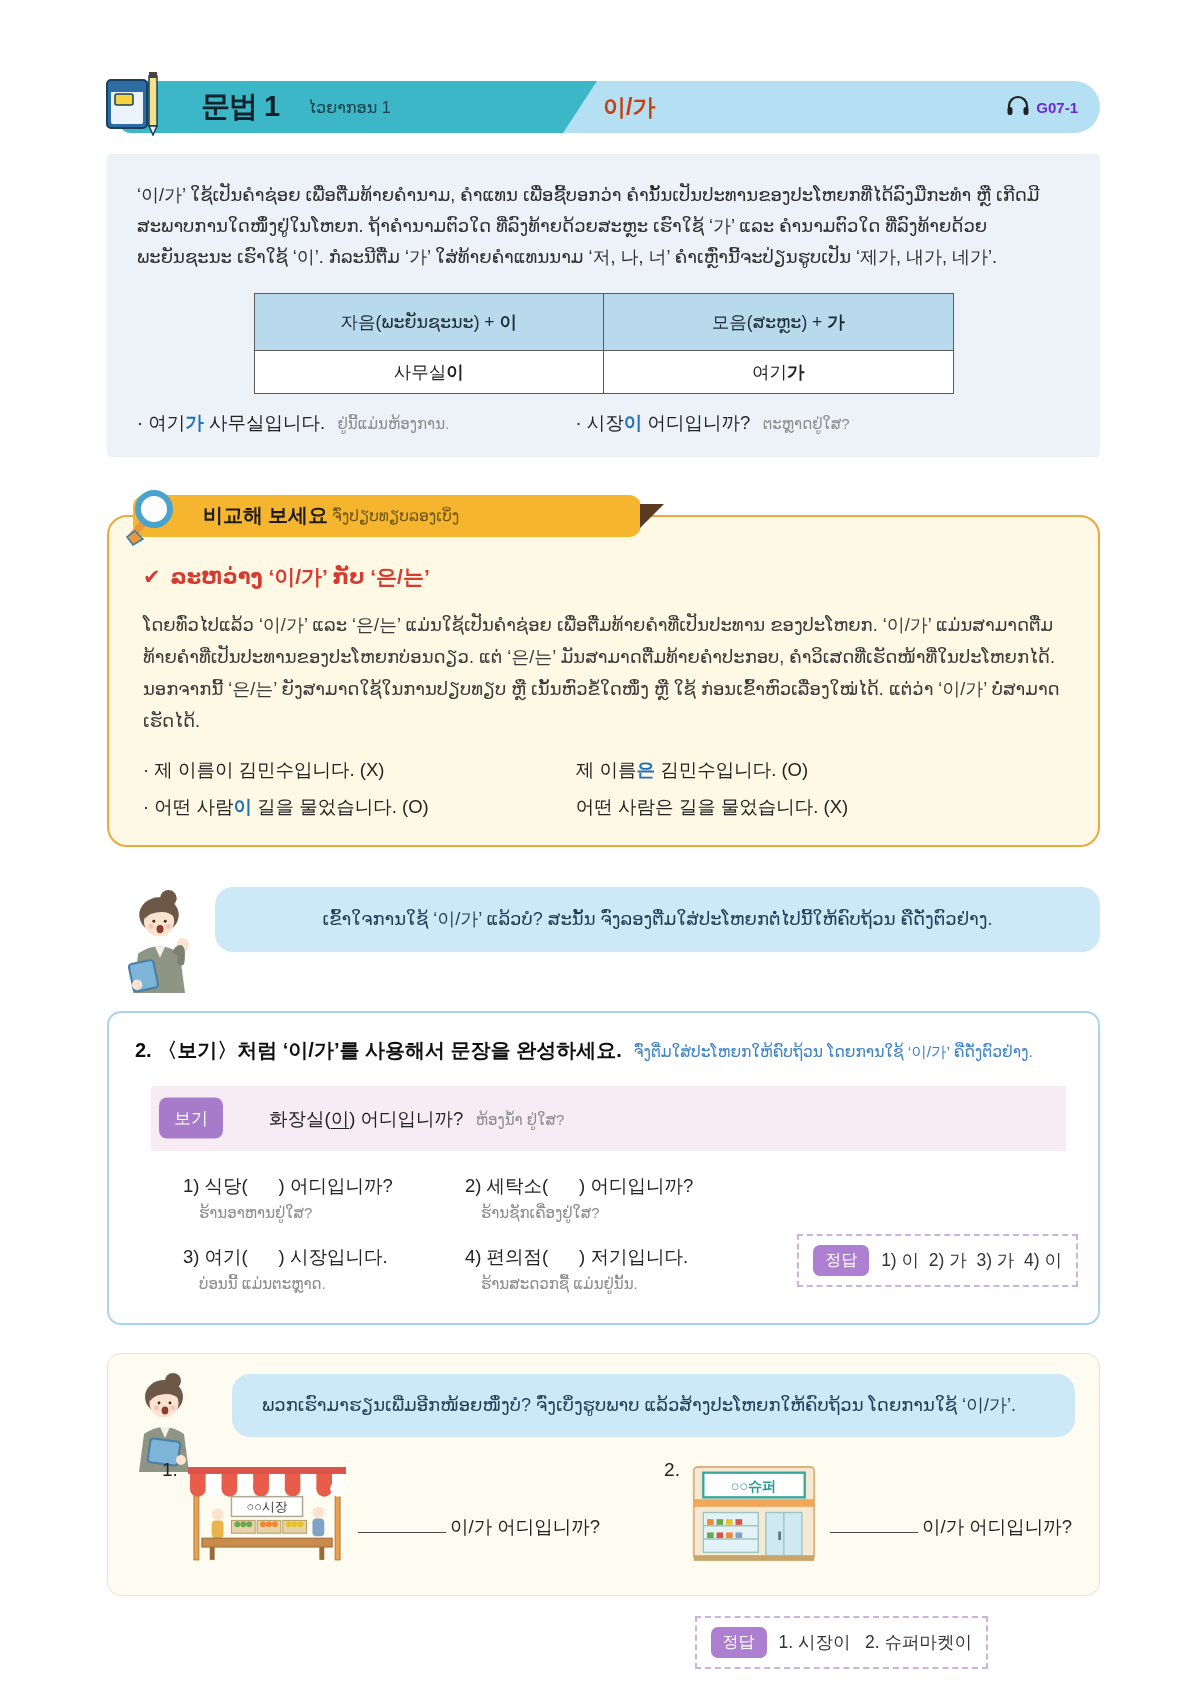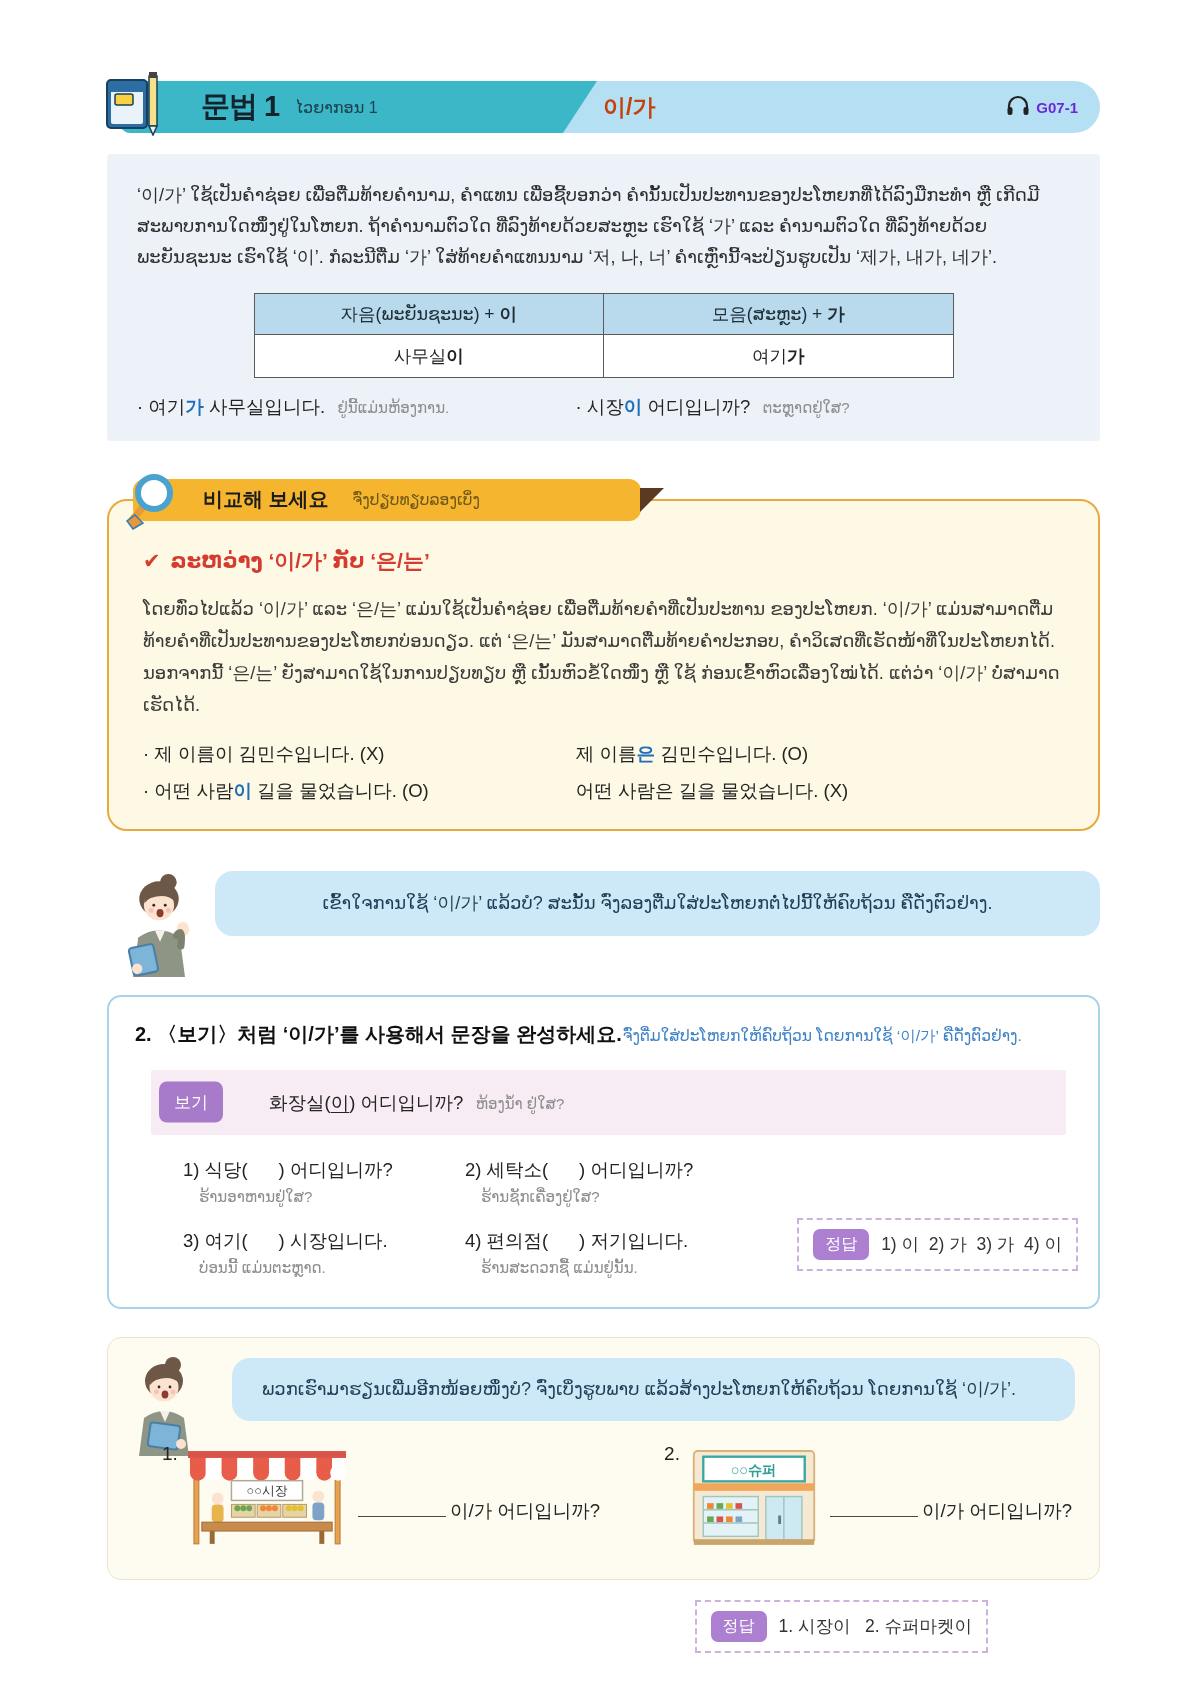--- a/index.html
+++ b/index.html
@@ -11,48 +11,48 @@
   }
   .content { position:relative; width:993px; margin-left:107px; padding-top:78px; }
 
   
   .gheader { position:relative; height:58px; }
   .gh-light { position:absolute; left:12px; right:0; top:3px; bottom:3px;
     background:#b5e0f4; border-radius:12px 26px 26px 12px; }
   .gh-teal { position:absolute; left:12px; top:3px; bottom:3px; width:478px;
     background:#3bb7c8; border-radius:12px 0 0 12px;
     clip-path:polygon(0 0,100% 0,calc(100% - 34px) 100%,0 100%);
-    display:flex; align-items:center; padding-left:82px; gap:16px; }
+    display:flex; align-items:center; padding-left:82px; gap:29px; }
   .gh-title { font-size:29px; font-weight:800; color:#13222b; letter-spacing:-1px; }
   .gh-sub { font-size:16px; color:#20414d; }
   .gh-point { position:absolute; left:496px; top:0; height:100%; display:flex; align-items:center;
     font-size:23px; font-weight:800; color:#c2410c;text-align:center; }
   .gh-audio { position:absolute; right:22px; top:0; height:100%; display:flex; align-items:center; gap:6px; }
   .gh-audio .code { font-size:15px; color:#6d28d9; font-weight:600; }
   .book-icon { position:absolute; left:-4px; top:-8px; }
 
   
   .intro-box { margin-top:18px; background:#edf2f9; border-radius:4px; padding:26px 30px 22px; }
   .intro-para { font-size:18px; line-height:1.72; color:#2e2e2e; }
   .gtable { width:700px; margin:20px auto 16px; border-collapse:collapse; }
   .gtable th, .gtable td { border:1px solid #5a5a5a; text-align:center; font-size:17.5px; }
-  .gtable th { background:#b9d9ed; font-weight:400; padding:8px 6px; color:#1d2b33; }
+  .gtable th { background:#b9d9ed; font-weight:400; padding:16px 6px; color:#1d2b33; }
   .gtable td { background:#ffffff; padding:9px 6px; }
   .bold { font-weight:800; }
   .ex-row { display:flex; margin-top:10px; }
   .ex-row .ex { flex:0 0 47%; }
   .ko { font-size:18.5px; color:#232323; white-space:pre-wrap; }
   .lo { font-size:15px; color:#8d8d8d; margin-left:8px; }
   .p-blue { color:#1f6fba; font-weight:800; }
 
   
   .compare-wrap { position:relative; margin-top:38px; }
   .cmp-tab { position:relative; z-index:2; margin-left:26px; width:508px; height:42px;
     background:#f6b52e; border-radius:12px; display:flex; align-items:center;
-    padding-left:70px; gap:24px; }
+    padding-left:70px; gap:4px;font-family:Liberation Serif, serif; }
   .cmp-tab .t-ko { font-size:20px; font-weight:800; color:#1c1c1c; }
   .cmp-tab .t-lo { font-size:15.5px; color:#6d5616; }
   .tab-fold { position:absolute; right:-23px; top:9px; width:0; height:0;
     border-top:24px solid #5a3a20; border-right:24px solid transparent; }
   .mag-icon { position:absolute; left:-10px; top:-12px; }
   .cmp-box { position:relative; z-index:1; margin-top:-22px; background:#fdf9e4;
     border:2px solid #e9a93c; border-radius:20px; padding:46px 34px 26px; }
   .cmp-head { color:#d63b2f; font-size:21px; font-weight:800; display:flex; gap:10px; align-items:baseline; }
   .cmp-body { margin-top:18px; font-size:18px; line-height:1.78; color:#3a3a3a; }
   .cmp-ex { margin-top:20px; display:grid; grid-template-columns:47% 53%; row-gap:12px; }
@@ -62,21 +62,21 @@
   .prompt { position:relative; margin-top:22px; min-height:108px; }
   .teacher { position:absolute; left:4px; top:2px; }
   .bubble { margin-left:108px; background:#cde8f7; border-radius:18px;
     padding:17px 28px; font-size:18px; line-height:1.7; color:#1f3c55;
     display:flex; align-items:center; min-height:62px; }
   .prompt .bubble { margin-top:40px; justify-content:center; }
 
   
   .exercise-box { margin-top:16px; background:#fff; border:2px solid #a8d4ea;
     border-radius:14px; padding:24px 26px 30px; position:relative; }
-  .ex-title { display:flex; align-items:baseline; gap:1px; flex-wrap:wrap; }
+  .ex-title { display:flex; align-items:baseline; gap:12px; flex-wrap:wrap; }
   .ex-title .t-ko { font-size:20px; font-weight:800; color:#101010; }
   .ex-title .t-lo { font-size:15.5px; color:#3f83c6; }
   .bogi { position:relative; margin:22px 6px 22px 16px; background:#f7ecf3;
     border-radius:2px; padding:20px 20px 20px 118px; }
   .bogi-label { position:absolute; left:8px; top:50%; transform:translateY(-50%);
     background:#a77bc9; color:#fff; font-size:17px; padding:9px 15px; border-radius:8px; }
   .items { margin-left:48px; display:grid; grid-template-columns:282px auto; row-gap:22px; width:700px; }
   .item .lo { display:block; margin:6px 0 0 16px; }
   .answer-box { position:absolute; right:20px; bottom:36px; background:#fff;
     border:2px dashed #cbb3de; padding:9px 14px; display:flex; align-items:center; gap:12px; }

